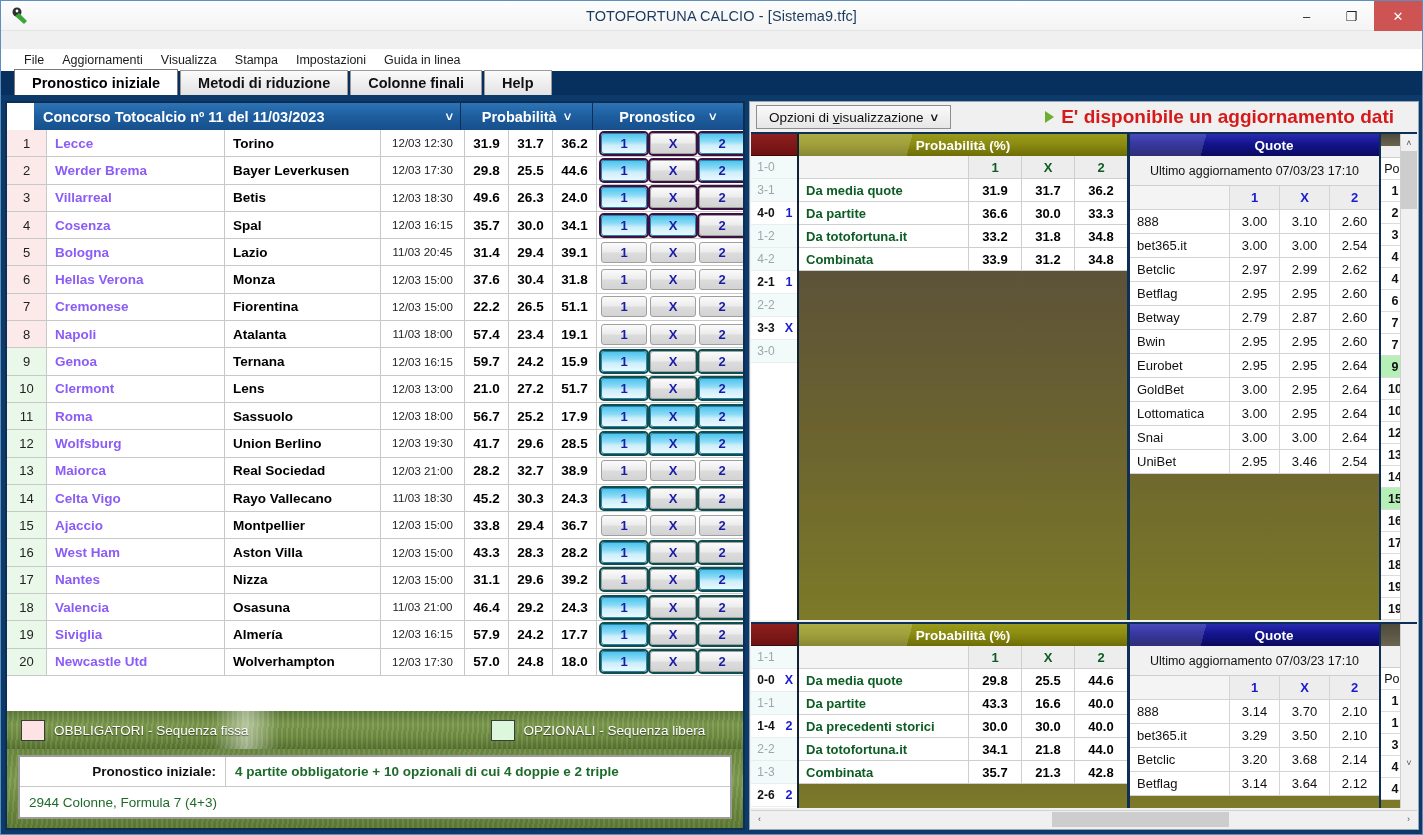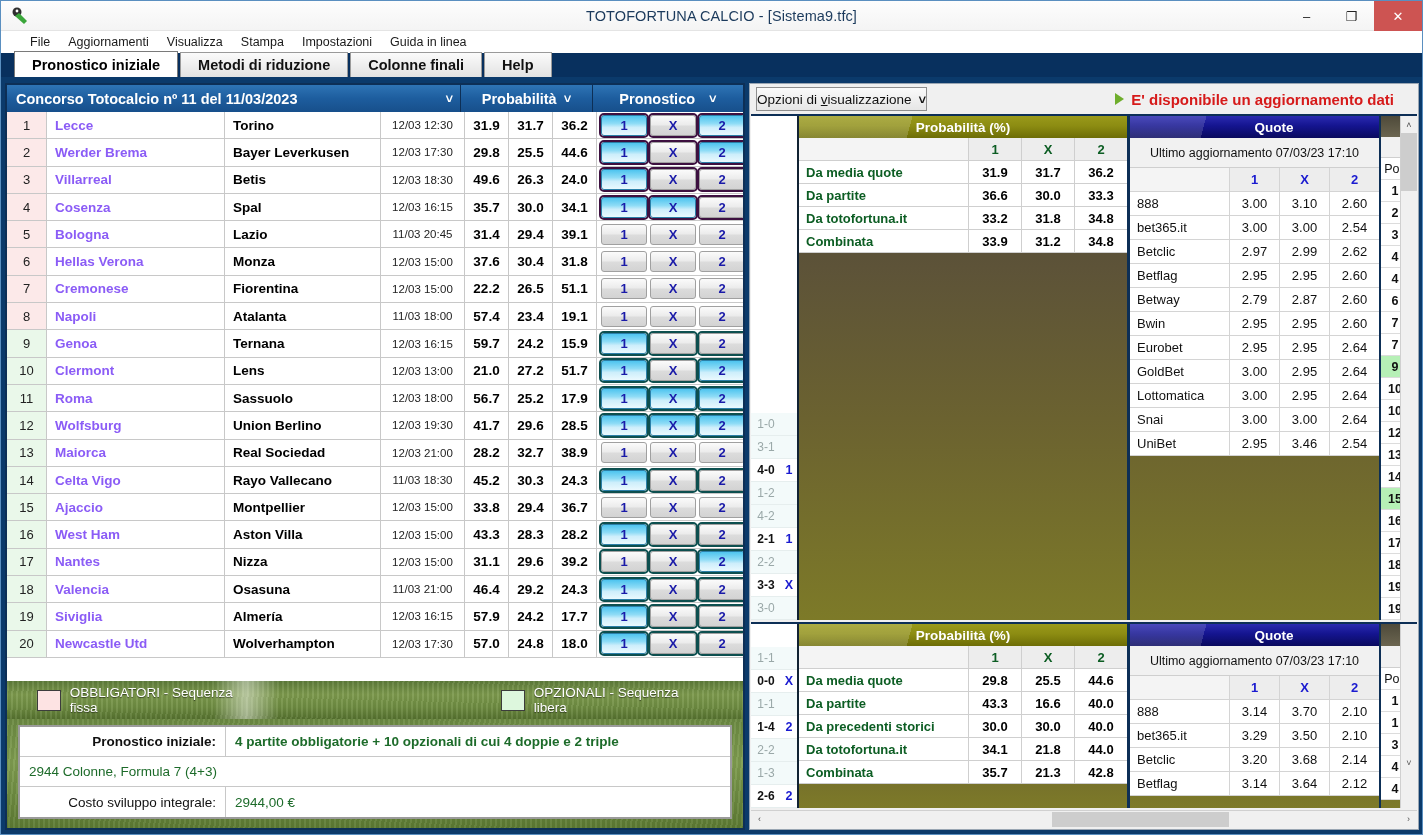--- a/index.html
+++ b/index.html
@@ -39,22 +39,23 @@
     width: 45px; height: 30px; display: flex; align-items: center; justify-content: center;
     font-size: 13px; color: #222; background: transparent;
   }
   .win-btn.close { background: #cd5452; color: #fff; width: 48px; }
 
   
   .menubar {
     height: 22px; flex: 0 0 22px;
     background: #ffffff;
     display: flex; align-items: center;
-    padding-left: 20px;
+    padding-left: 14px;
     border-bottom: 1px solid #ffffff;
+    margin-top: 18px;
   }
   .menu-item {
     font-size: 12.5px; color: #1a1a1a; padding: 2px 9px;
     white-space: nowrap;
   }
 
   
   .tabstrip {
     height: 26px; flex: 0 0 26px;
     background: #08305e;
@@ -85,21 +86,21 @@
   }
 
   
   .left-panel {
     width: 740px; flex: 0 0 740px;
     background: #ffffff;
     border: 2px solid #0d2f56;
     display: flex; flex-direction: column;
     overflow: hidden;
   }
-  .lp-header { display: flex; height: 27px; flex: 0 0 27px; }
+  .lp-header { display: flex; height: 27px; flex: 0 0 27px; margin-left: 27px; }
   .hdr-cell {
     background: linear-gradient(to bottom, #2b6cab 0%, #1a5severe 0%, #1c5b9c 55%, #174f8c 100%);
     background: linear-gradient(to bottom, #2e74b5 0%, #1d5d9e 50%, #174f8b 100%);
     color: #fff; font-size: 14.5px; font-weight: bold;
     display: flex; align-items: center;
     border-right: 1px solid #0d2f56;
     position: relative;
   }
   .hdr-concorso { flex: 1 1 auto; padding-left: 9px; justify-content: space-between; padding-right: 7px; }
   .hdr-prob { width: 132px; flex: 0 0 132px; justify-content: center; gap: 7px; }
@@ -150,21 +151,21 @@
   }
   .pbtn.ring-purple { outline: 2px solid #3d1040; outline-offset: 0px; }
   .pbtn.ring-teal { outline: 2px solid #0d4f4f; outline-offset: 0px; }
 
   
   .legend {
     flex: 0 0 38px; height: 38px;
     background:
       repeating-linear-gradient(93deg, rgba(255,255,255,.07) 0 2px, rgba(0,0,0,.05) 2px 5px),
       linear-gradient(to bottom, #5e7c3a, #7d9a4d 35%, #6e8c41 70%, #56722f);
-    display: flex; align-items: center; padding: 0 30px;
+    display: flex; align-items: center; padding: 0 14px;
     position: relative;
   }
   .legend::after{
     content:""; position:absolute; left:28%; top:0; width:9%; height:100%;
     background: linear-gradient(to right, transparent, rgba(255,255,255,.45), transparent);
   }
   .lg-item { display: flex; align-items: center; gap: 9px; z-index:2;}
   .lg-swatch { width: 24px; height: 21px; border: 1px solid #3c3c3c; }
   .lg-swatch.pink { background: #fde3e3; }
   .lg-swatch.green { background: #ddf7dd; }
@@ -199,43 +200,43 @@
     background: #f0f0f0;
     border: 1px solid #9aa6b3;
     overflow: hidden;
   }
   .rp-toolbar {
     height: 30px; flex: 0 0 30px; display: flex; align-items: center;
     padding: 0 6px; background: #f0f0f0;
   }
   .opt-btn {
     height: 24px; display: flex; align-items: center; gap: 7px;
-    padding: 0 0; font-size: 13.5px; color: #111;
+    padding: 0 12px; font-size: 13.5px; color: #111;
     background: linear-gradient(to bottom, #fafafa, #e6e6e6);
     border: 1px solid #8e8e8e;
     justify-content: space-between;
   }
   .opt-btn u { text-decoration: underline; }
   .upd-note {
     margin-left: auto; display: flex; align-items: center; gap: 7px;
-    font-size: 15px; font-weight: bold; color: #d61a1a; padding-right: 18px;
+    font-size: 19px; font-weight: bold; color: #d61a1a; padding-right: 18px;
   }
   .tri { width:0;height:0;border-left: 9px solid #6fae2c; border-top: 6px solid transparent; border-bottom: 6px solid transparent;}
 
   .panels { flex: 1 1 auto; display: flex; flex-direction: column; gap: 2px; padding: 0 1px 2px 1px; overflow: hidden; }
   .board {
     flex: 1 1 0; display: flex; overflow: hidden;
     border-top: 2px solid #0d2f56;
     background: linear-gradient(to bottom, #4a4438 0%, #5d5338 30%, #6b6230 60%, #7d7a28 100%);
     position: relative;
   }
   .board.bot { flex: 0 0 186px; }
 
   
-  .score-strip { width: 46px; flex: 0 0 46px; display: flex; flex-direction: row; background:#fff;align-items:flex-end; }
+  .score-strip { width: 46px; flex: 0 0 46px; display: flex; flex-direction: column; background:#fff; }
   .score-strip .ss-head { height: 22px; background: linear-gradient(to bottom,#8f1f1f,#6e1212); border-bottom:1px solid #3a0a0a;}
   .ss-row { height: 23px; display: flex; align-items: center; font-size: 12px; border-bottom:1px solid #e6eeee; }
   .ss-row .sc { width: 30px; text-align: center; font-weight: bold; }
   .ss-row .pk { width: 16px; text-align: center; font-weight: bold; color: #1a1ad0; font-size: 12.5px;}
   .ss-row.dim { background: #f3fafa; }
   .ss-row.dim .sc { color: #9aa8a8; font-weight: normal; }
   .ss-row.lit .sc { color: #111; }
 
   
   .ptable { width: 330px; flex: 0 0 330px; display: flex; flex-direction: column; border-left: 2px solid #123; }
@@ -644,24 +645,20 @@
 
       <div class="summary-wrap">
         <div class="summary-table">
           <div class="srow first">
             <div class="slabel">Pronostico iniziale:</div>
             <div class="svalue">4 partite obbligatorie + 10 opzionali di cui 4 doppie e 2 triple</div>
           </div>
           <div class="srow">
             <div class="svalue">2944 Colonne, Formula 7 (4+3)</div>
           </div>
-          <div class="srow">
-            <div class="slabel">Costo sviluppo integrale:</div>
-            <div class="svalue">2944,00 €</div>
-          </div>
         </div>
       </div>
     </div>
 
     <div class="right-panel">
       <div class="rp-toolbar">
         <div class="opt-btn">
           <span><span>Opzioni di </span><u>v</u><span>isualizzazione</span></span>
           <span class="chev">˅</span>
         </div>

